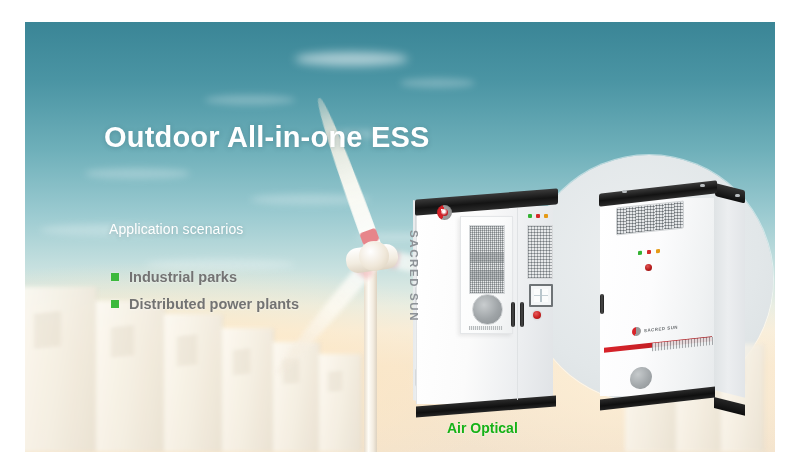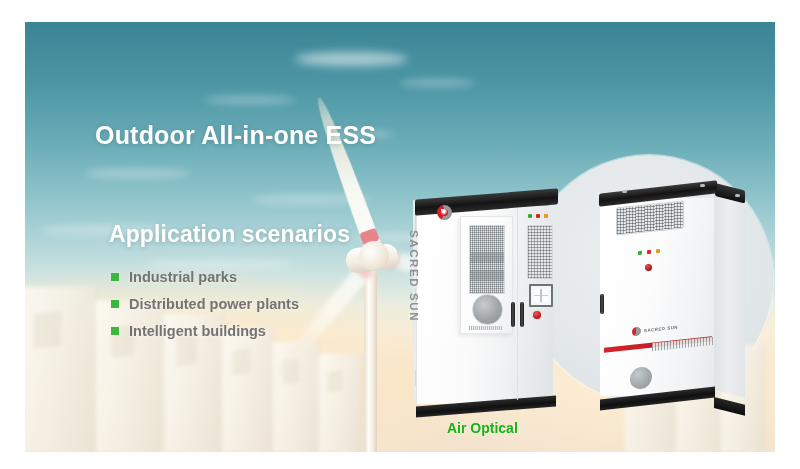--- a/index.html
+++ b/index.html
@@ -87,27 +87,27 @@
   .blade.b2{transform:rotate(40deg) scaleY(.92);filter:blur(2.2px);opacity:.82;}
   .blade.b3{transform:rotate(-78deg) scaleY(.85);filter:blur(2.6px);opacity:.72;}
   .blade .tip{
     position:absolute;left:0;top:16px;width:100%;height:13px;
     background:rgba(226,102,110,.8);border-radius:3px;
   }
   .blade.b2 .tip,.blade.b3 .tip{opacity:.45;}
 
   
   #title{
-    position:absolute;left:70px;top:99px;
-    font-size:25px;font-weight:bold;color:#ffffff;letter-spacing:.2px;
+    position:absolute;left:79px;top:99px;
+    font-size:29px;font-weight:bold;color:#ffffff;letter-spacing:.2px;
     text-shadow:0 1px 5px rgba(40,80,90,.28);white-space:nowrap;
   }
   #subtitle{
     position:absolute;left:84px;top:199px;
-    font-size:23px;font-weight:bold;color:#ffffff;letter-spacing:.1px;
+    font-size:14px;font-weight:normal;color:#ffffff;letter-spacing:.1px;
     text-shadow:0 1px 4px rgba(60,90,95,.3);white-space:nowrap;
   }
   #bullets{position:absolute;left:86px;top:241px;}
   .bullet{display:flex;align-items:center;height:27px;}
   .bullet .sq{
     width:8px;height:8px;background:#3cb93c;margin-right:10px;flex:0 0 8px;
     box-shadow:0 0 2px rgba(255,255,255,.55);
   }
   .bullet .tx{
     font-size:14.5px;font-weight:bold;color:#737373;white-space:nowrap;
@@ -367,24 +367,20 @@
 
     <div id="bullets">
       <div class="bullet">
         <span class="sq"></span>
         <span class="tx">Industrial parks</span>
       </div>
       <div class="bullet">
         <span class="sq"></span>
         <span class="tx">Distributed power plants</span>
       </div>
-      <div class="bullet">
-        <span class="sq"></span>
-        <span class="tx">Intelligent buildings</span>
-      </div>
     </div>
 
     <div id="cab-air">
       <div class="air-sideL">
         <i class="sideclip" style="top:14px;"></i>
         <i class="sideclip" style="top:86px;"></i>
         <i class="sideclip" style="top:168px;"></i>
       </div>
       <div class="air-body"></div>
       <div class="air-top"></div>

